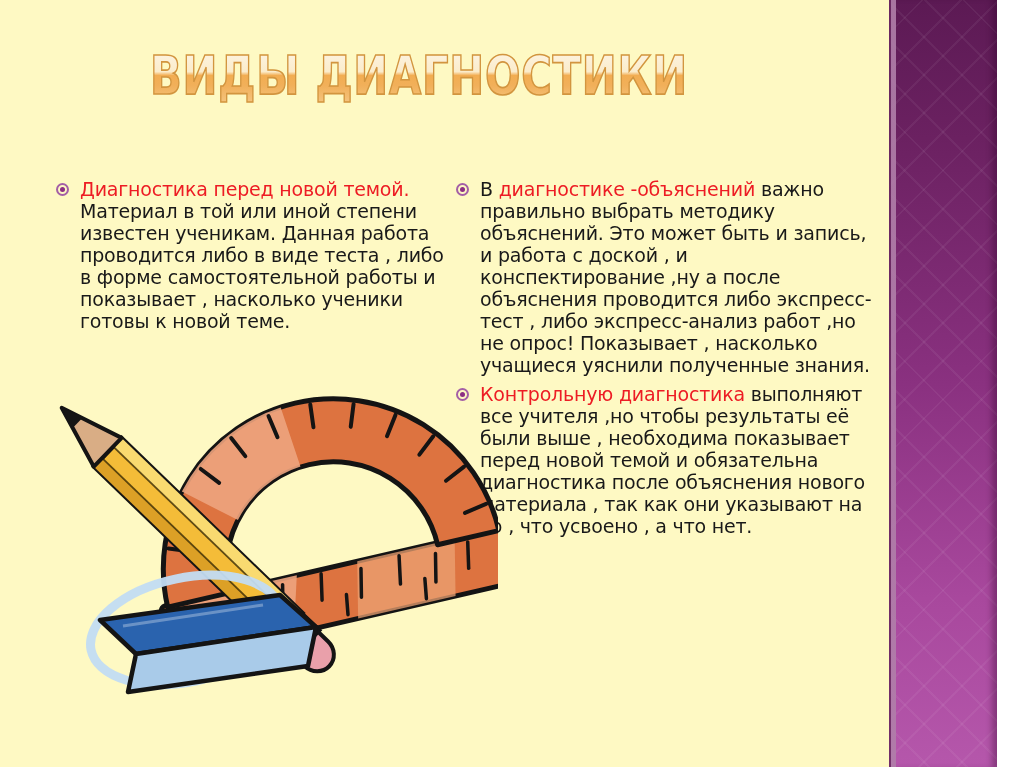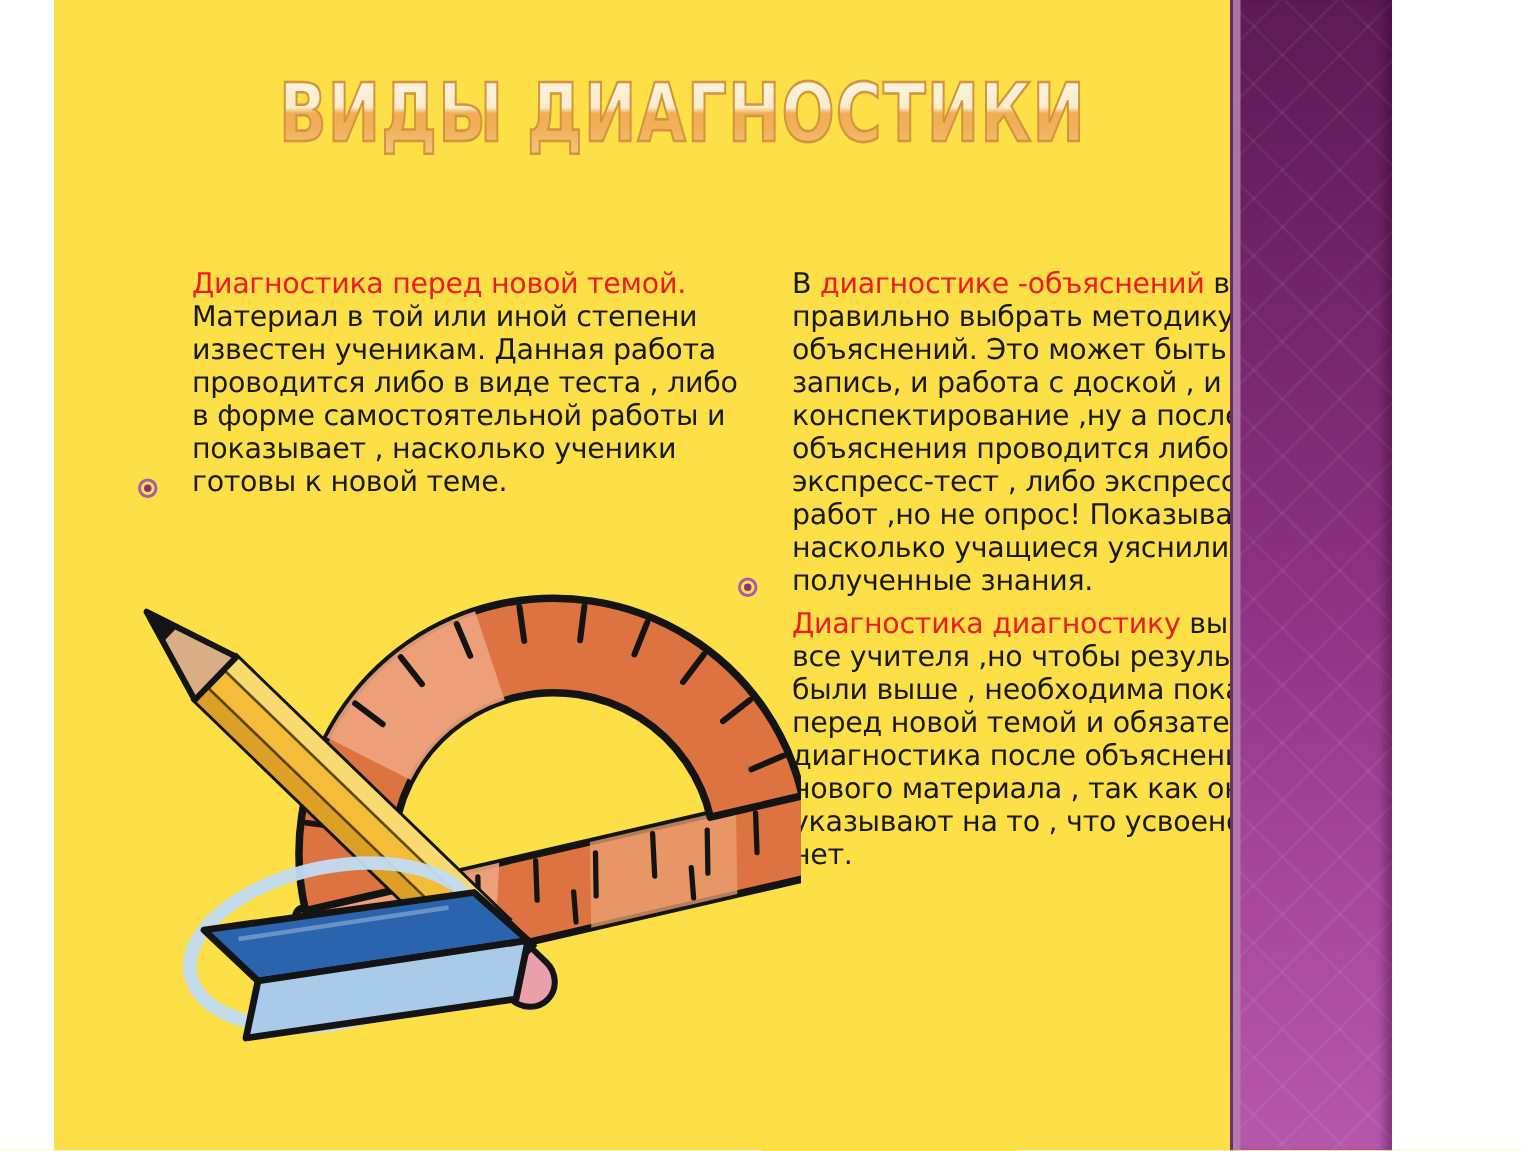--- a/index.html
+++ b/index.html
@@ -1,26 +1,26 @@
 <!DOCTYPE html>
 <html><head>
 <meta charset="utf-8">
 <style>
   html,body{margin:0;padding:0;background:#ffffff;}
   .slide{
-    position:relative;width:892px;height:767px;background:#fde047;
-    overflow:hidden;font-family:"DejaVu Sans","Liberation Sans",sans-serif;margin-left:36px;
+    position:relative;width:997px;height:767px;background:#fef9c3;
+    overflow:hidden;font-family:"DejaVu Sans","Liberation Sans",sans-serif;
   }
   
   .title-wrap{position:absolute;left:148px;top:38px;width:560px;height:72px;}
   
   .col{position:absolute;top:178px;}
   .col-left{left:56px;width:402px;}
   .col-right{left:456px;width:420px;}
-  .bullet-item{display:flex;align-items:flex-end;gap:23px;margin:0 0 7px 0;}
+  .bullet-item{display:flex;align-items:flex-start;gap:11px;margin:0 0 7px 0;}
   .bullet{
     flex:0 0 13px;width:13px;height:13px;margin-top:5px;
     border:2px solid #a45fa6;border-radius:50%;box-sizing:border-box;position:relative;
   }
   .bullet::after{
     content:"";position:absolute;left:2px;top:2px;right:2px;bottom:2px;
     background:#8c2f84;border-radius:50%;
   }
   .para{
     margin:0;font-size:19px;line-height:22px;color:#191919;
@@ -71,21 +71,21 @@
     </div>
   </div>
 
   <div class="col col-right">
     <div class="bullet-item">
       <span class="bullet"></span>
       <p class="para"><span>В </span><span class="red">диагностике -объяснений</span><span> важно правильно выбрать методику объяснений. Это может быть и запись, и работа с доской , и конспектирование ,ну а после объяснения проводится либо экспресс-тест , либо экспресс-анализ работ ,но не опрос! Показывает , насколько учащиеся уяснили полученные знания.</span></p>
     </div>
     <div class="bullet-item">
       <span class="bullet"></span>
-      <p class="para"><span></span><span class="red">Диагностика диагностику</span><span> выполняют все учителя ,но чтобы результаты её были выше , необходима показывает перед новой темой и обязательна диагностика после объяснения нового материала , так как они указывают на то , что усвоено , а что нет.</span></p>
+      <p class="para"><span></span><span class="red">Контрольную диагностика</span><span> выполняют все учителя ,но чтобы результаты её были выше , необходима показывает перед новой темой и обязательна диагностика после объяснения нового материала , так как они указывают на то , что усвоено , а что нет.</span></p>
     </div>
   </div>
 
   <svg class="clipart" viewBox="0 0 470 345">
 
     <g transform="rotate(-13 300 200)">
       <rect x="128" y="200" width="352" height="56" rx="5" fill="#dd7340" stroke="#141414" stroke-width="5"></rect>
       <polygon points="155,200 268,200 252,256 155,256" fill="#eda47e" opacity="0.9"></polygon>
       <polygon points="330,200 430,200 418,256 318,256" fill="#eba173" opacity="0.75"></polygon>
       <path d="M135,202 A170,170 0 0 1 475,202 L412,202 A107,107 0 0 0 198,202 Z" fill="#dd7340" stroke="#141414" stroke-width="5" stroke-linejoin="round"></path>

